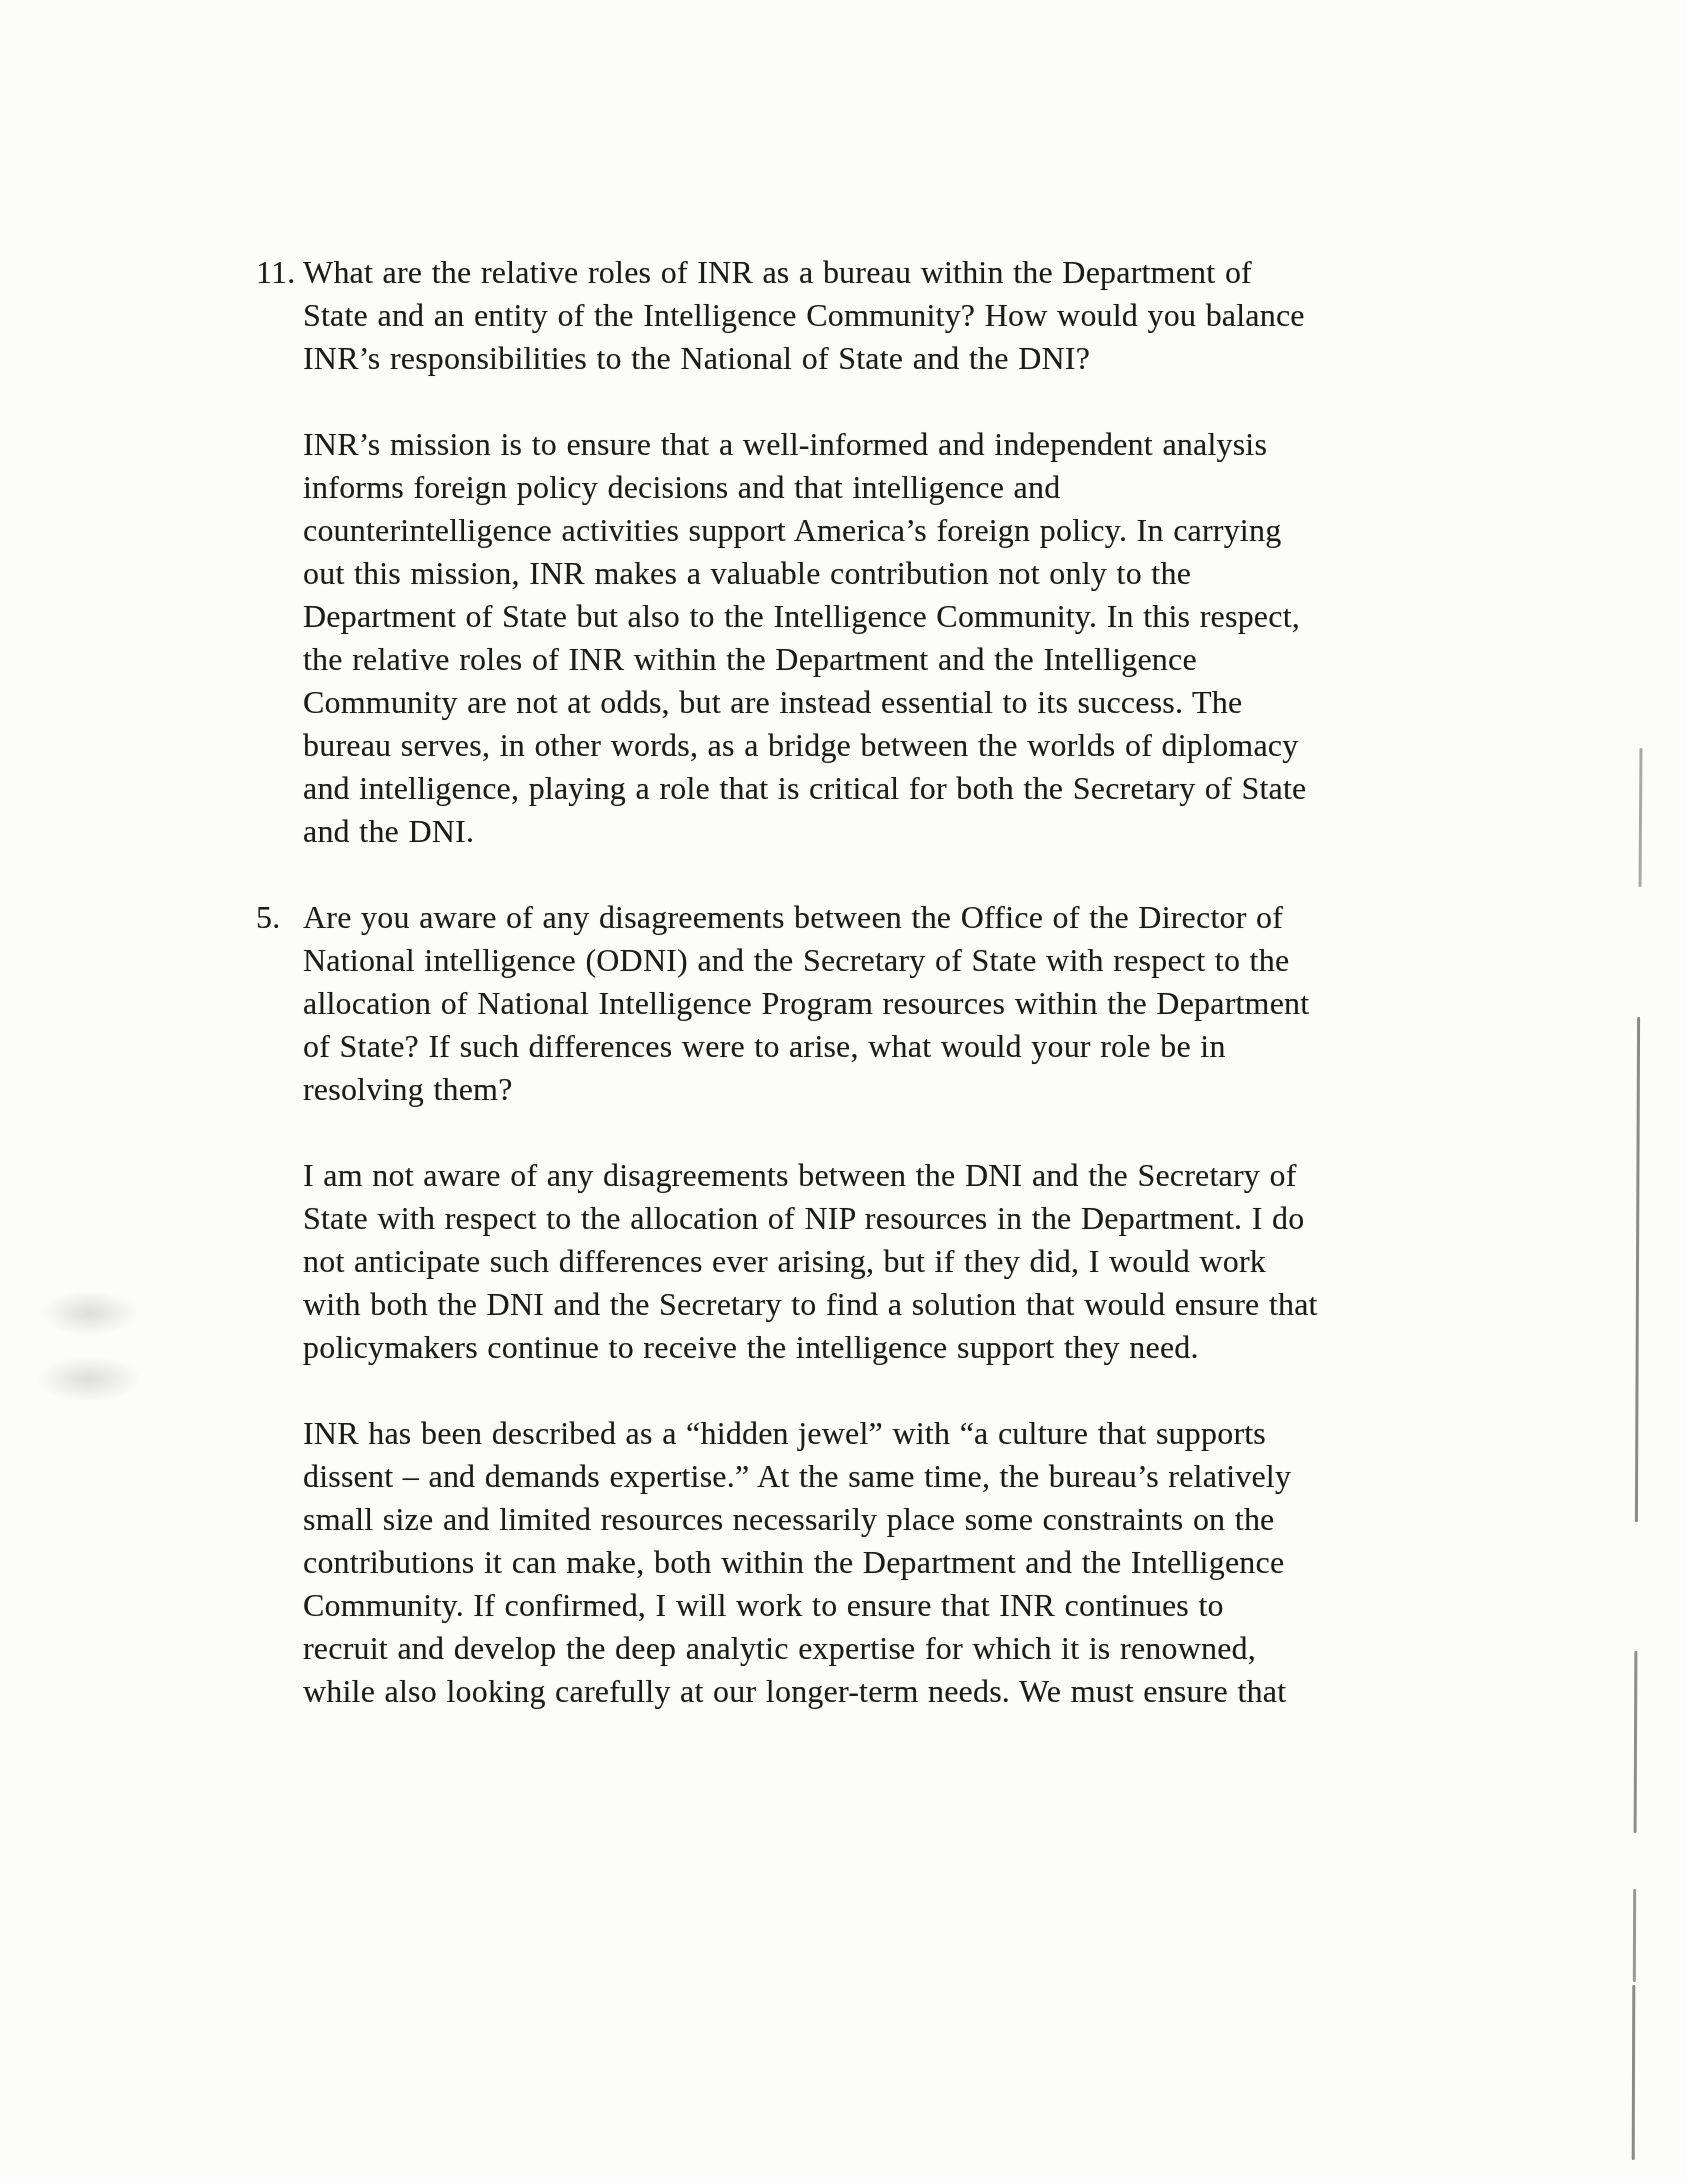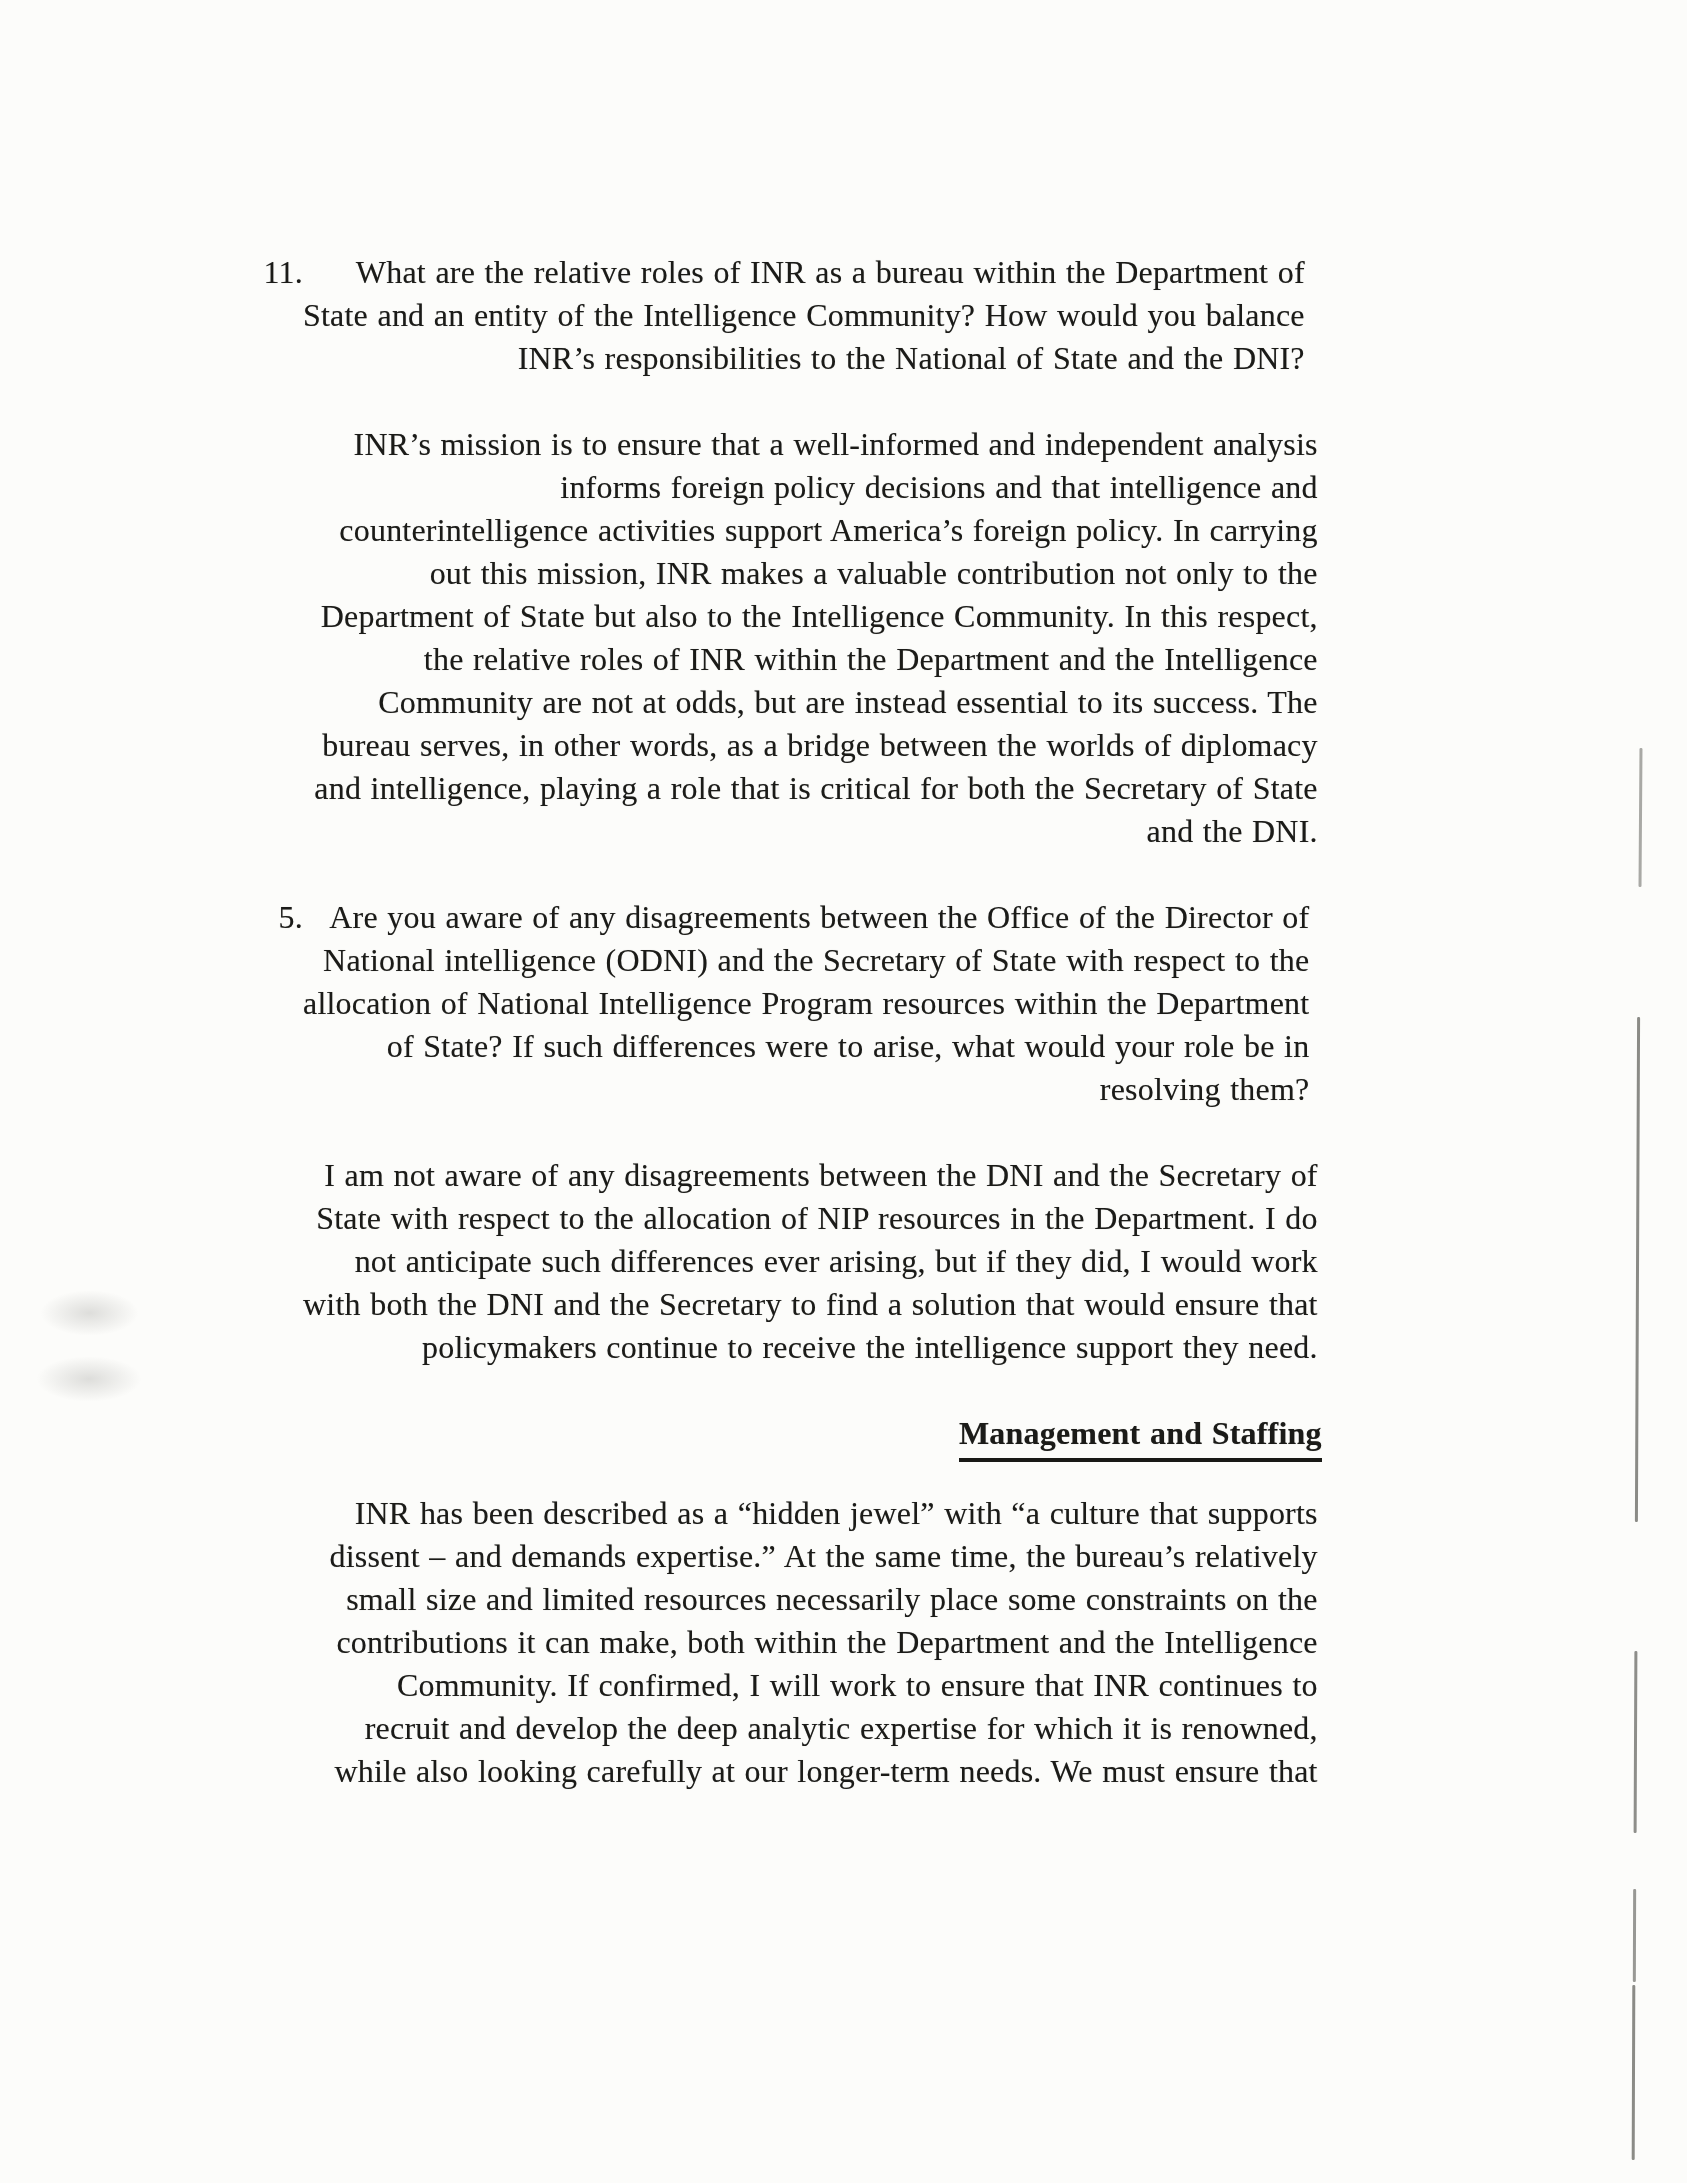--- a/index.html
+++ b/index.html
@@ -4,21 +4,20 @@
 <style>
   html, body { margin: 0; padding: 0; background: #e8e8e6; }
   .page {
     position: relative;
     width: 1687px;
     height: 2183px;
     background: #fcfcfa;
     overflow: hidden;
     font-family: "Liberation Serif", "DejaVu Serif", serif;
     color: #1b1b18;
-    text-align: right;
   }
   .content {
     position: absolute;
     top: 251px;
     left: 0;
     font-size: 32px;
     line-height: 43px;
     letter-spacing: 0.2px;
     word-spacing: 1.3px;
     text-shadow: 0 0 0.7px rgba(20,20,18,0.38);
@@ -99,23 +98,20 @@
 of State?  If such differences were to arise, what would your role be in
 resolving them?</span>
     </div>
 
     <div class="a">I am not aware of any disagreements between the DNI and the Secretary of
 State with respect to the allocation of NIP resources in the Department.  I do
 not anticipate such differences ever arising, but if they did, I would work
 with both the DNI and the Secretary to find a solution that would ensure that
 policymakers continue to receive the intelligence support they need.</div>
 
-    <div class="heading-row">
-      <div class="heading">Management and Staffing</div>
-    </div>
 
 
     <div class="a">INR has been described as a “hidden jewel” with “a culture that supports
 dissent – and demands expertise.”  At the same time, the bureau’s relatively
 small size and limited resources necessarily place some constraints on the
 contributions it can make, both within the Department and the Intelligence
 Community.  If confirmed, I will work to ensure that INR continues to
 recruit and develop the deep analytic expertise for which it is renowned,
 while also looking carefully at our longer-term needs.  We must ensure that</div>
 

